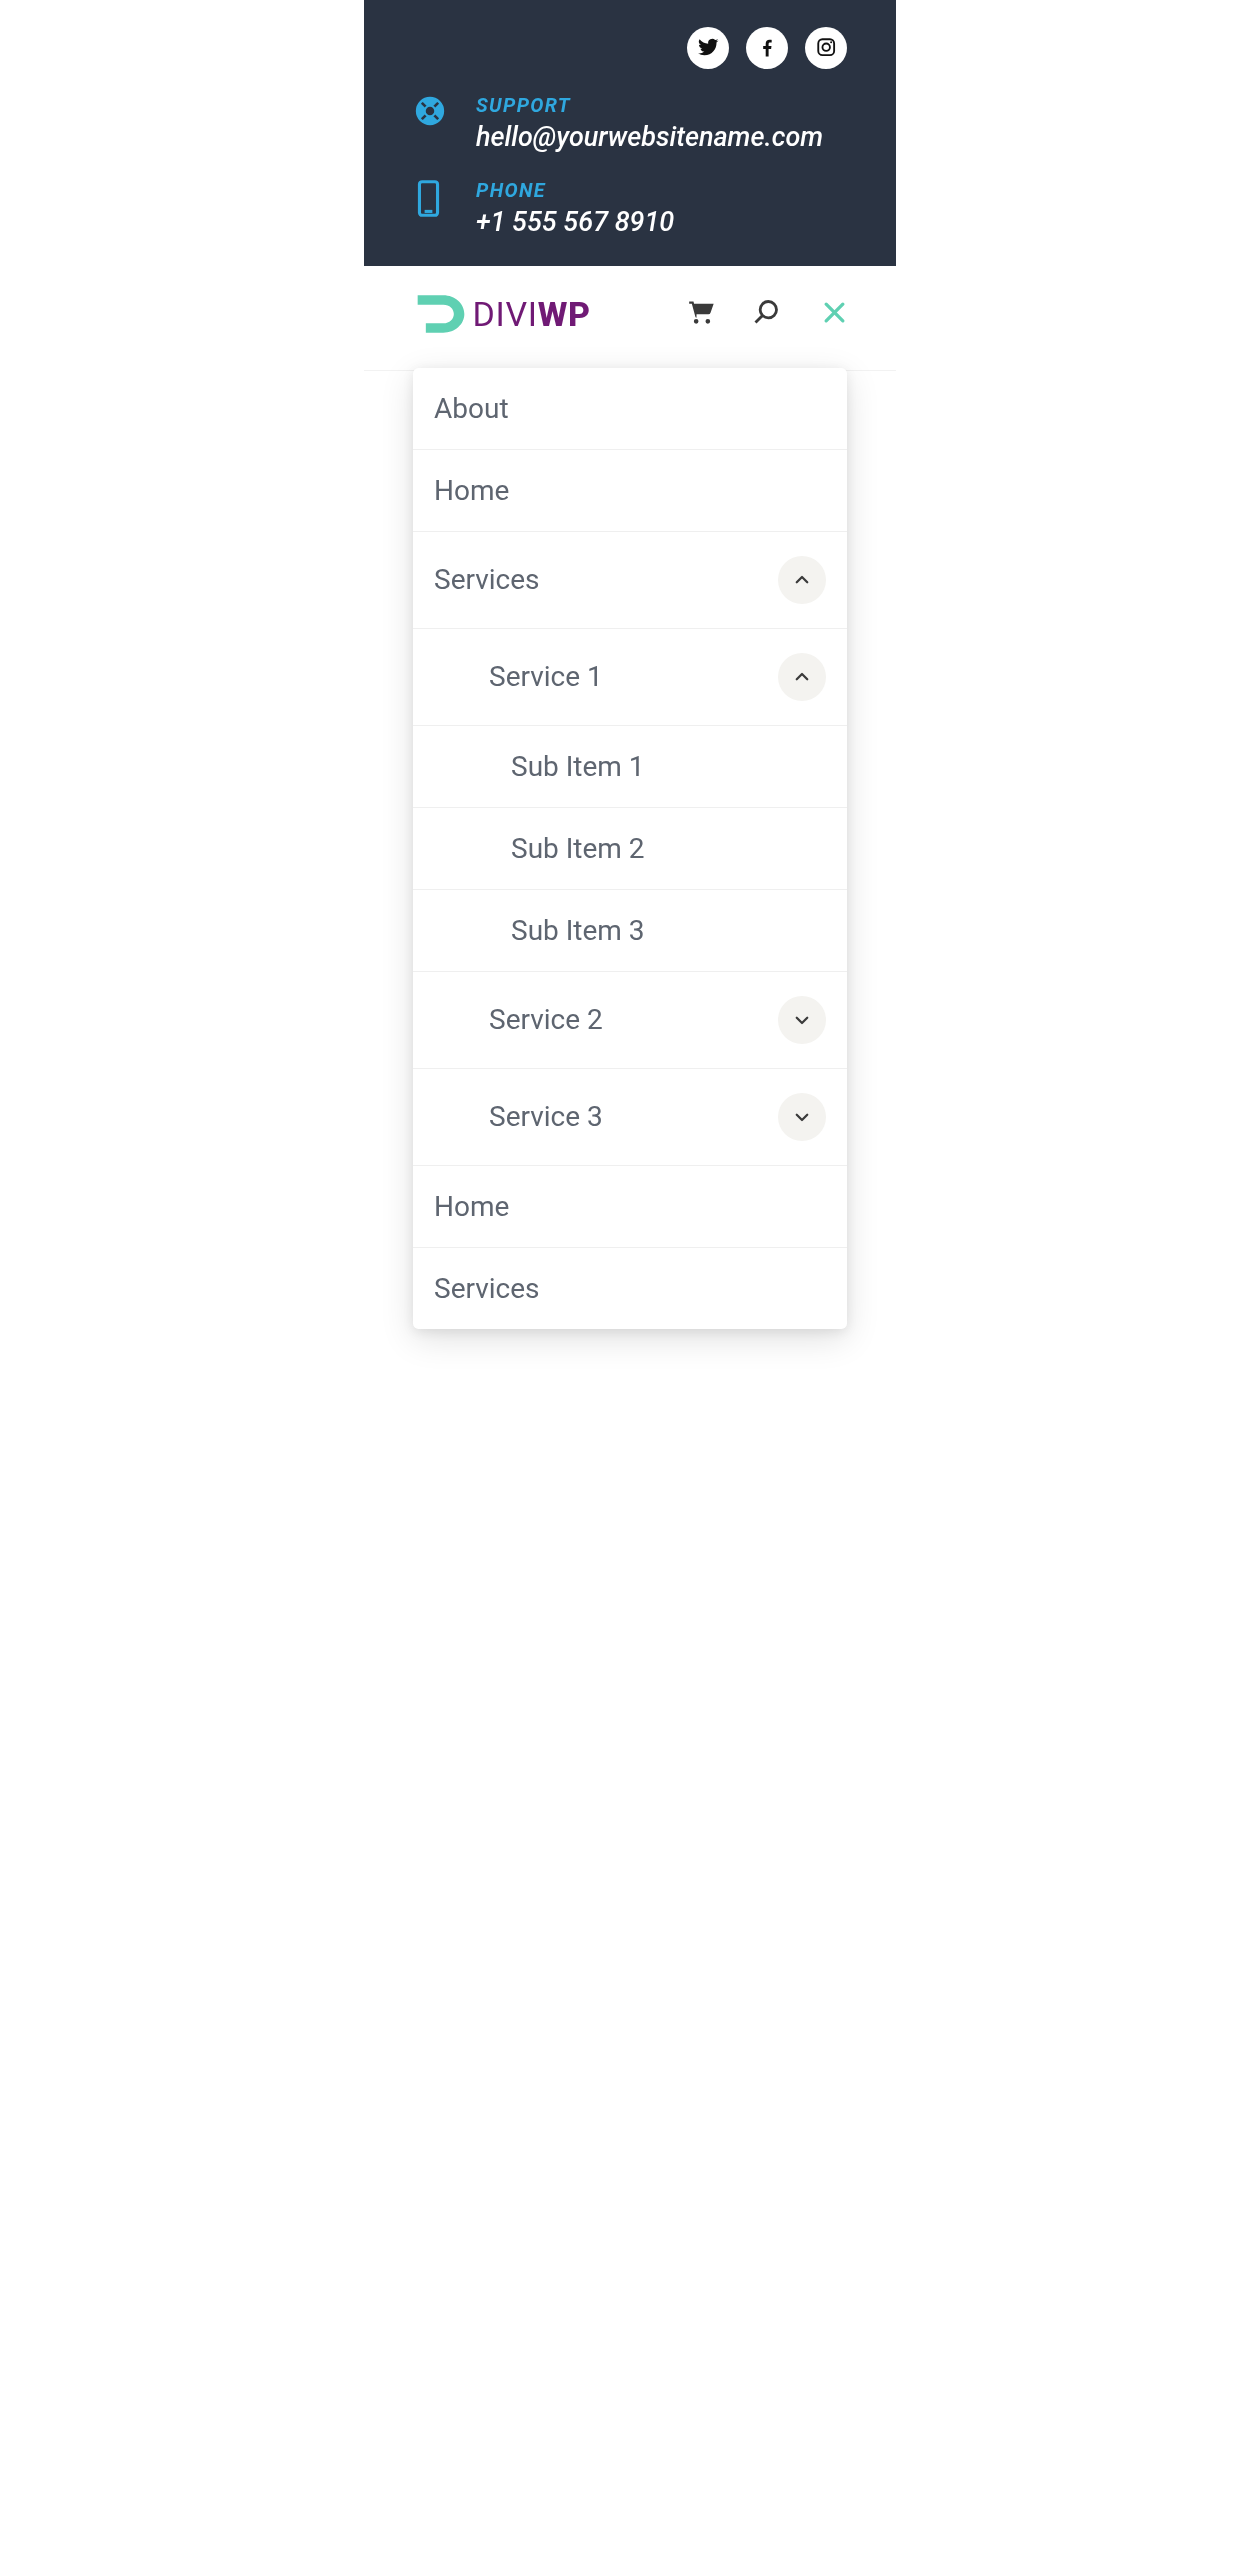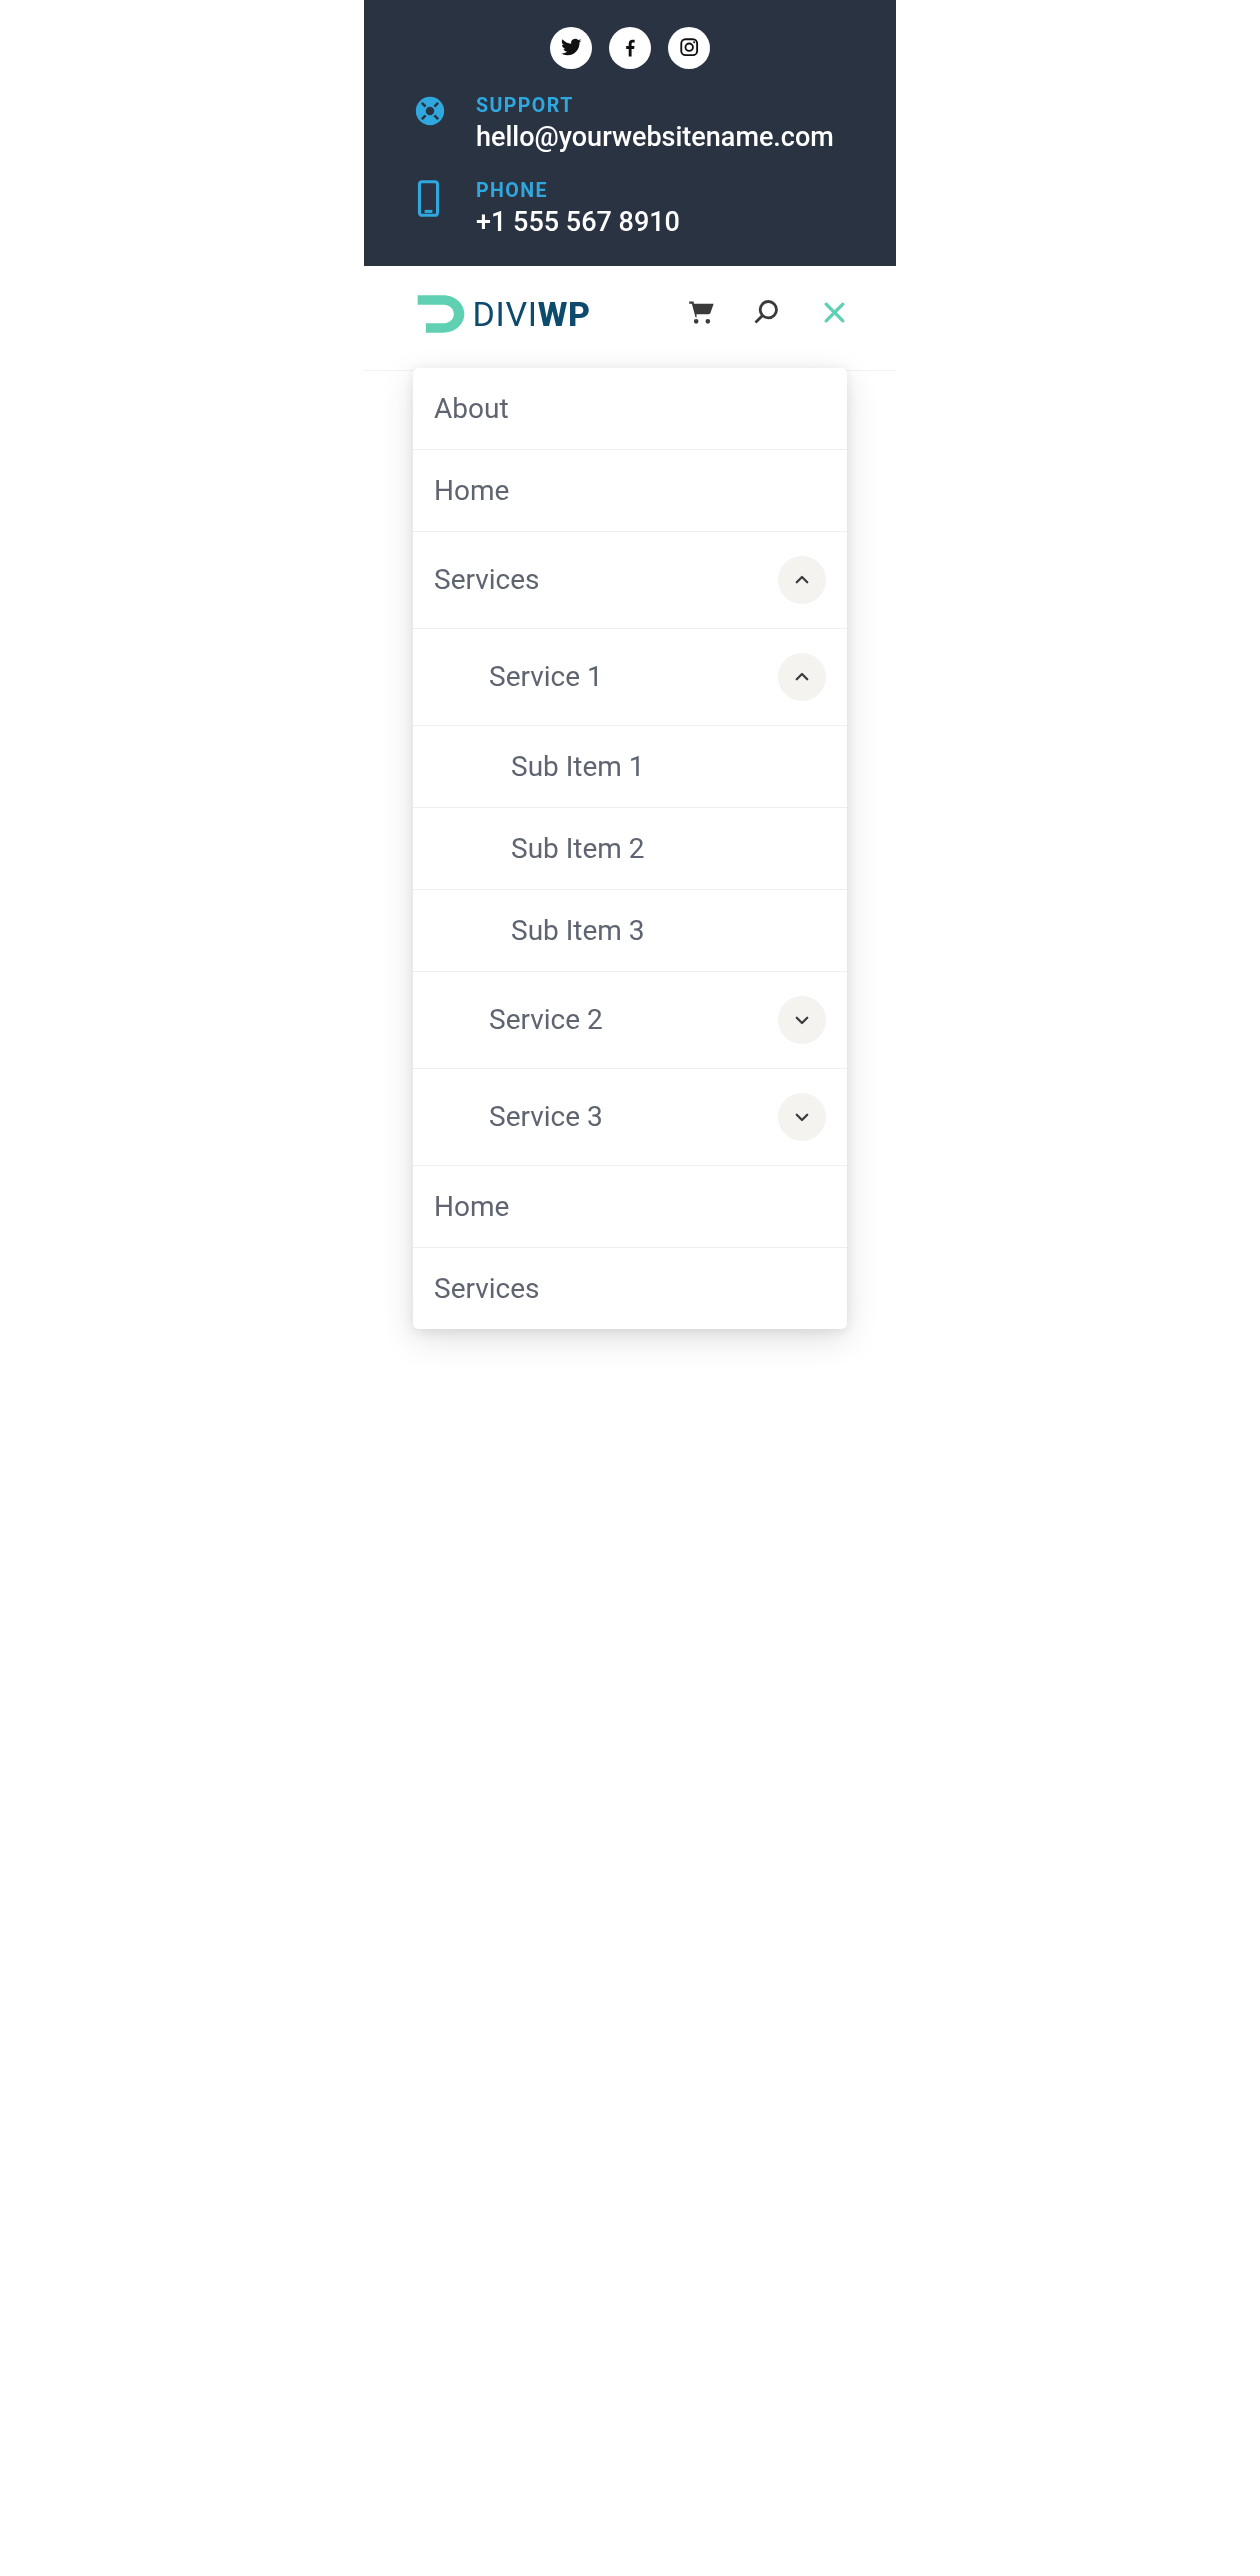--- a/index.html
+++ b/index.html
@@ -21,22 +21,23 @@
     width: 532px;
     background: #fff;
   }
 
   
   .topbar {
     background: #2a3342;
     padding: 22.4px 49px 28px;
     display: flex;
     flex-direction: column;
-    align-items: center;
+    align-items: flex-end;
     gap: 19.6px;
+    font-style: italic;
   }
 
   .social-row {
     display: flex;
     gap: 17px;
     justify-content: center;
     padding: 4.2px 0 0;
   }
   .social-btn {
     width: 42px; height: 42px;
@@ -92,21 +93,21 @@
     gap: 3.5px;
   }
   .logo-mark {
     width: 56px; height: 56px;
     color: #5fd0b2;
   }
   .logo-text {
     font-weight: 800;
     font-size: 34px;
     letter-spacing: 0.7px;
-    color: #0c4a6e;
+    color: #701a75;
     line-height: 1;
   }
   .logo-text .light { font-weight: 400; }
   .nav-actions {
     display: flex;
     align-items: center;
     gap: 36px;
   }
   .nav-icon {
     color: #3a3a3a;

